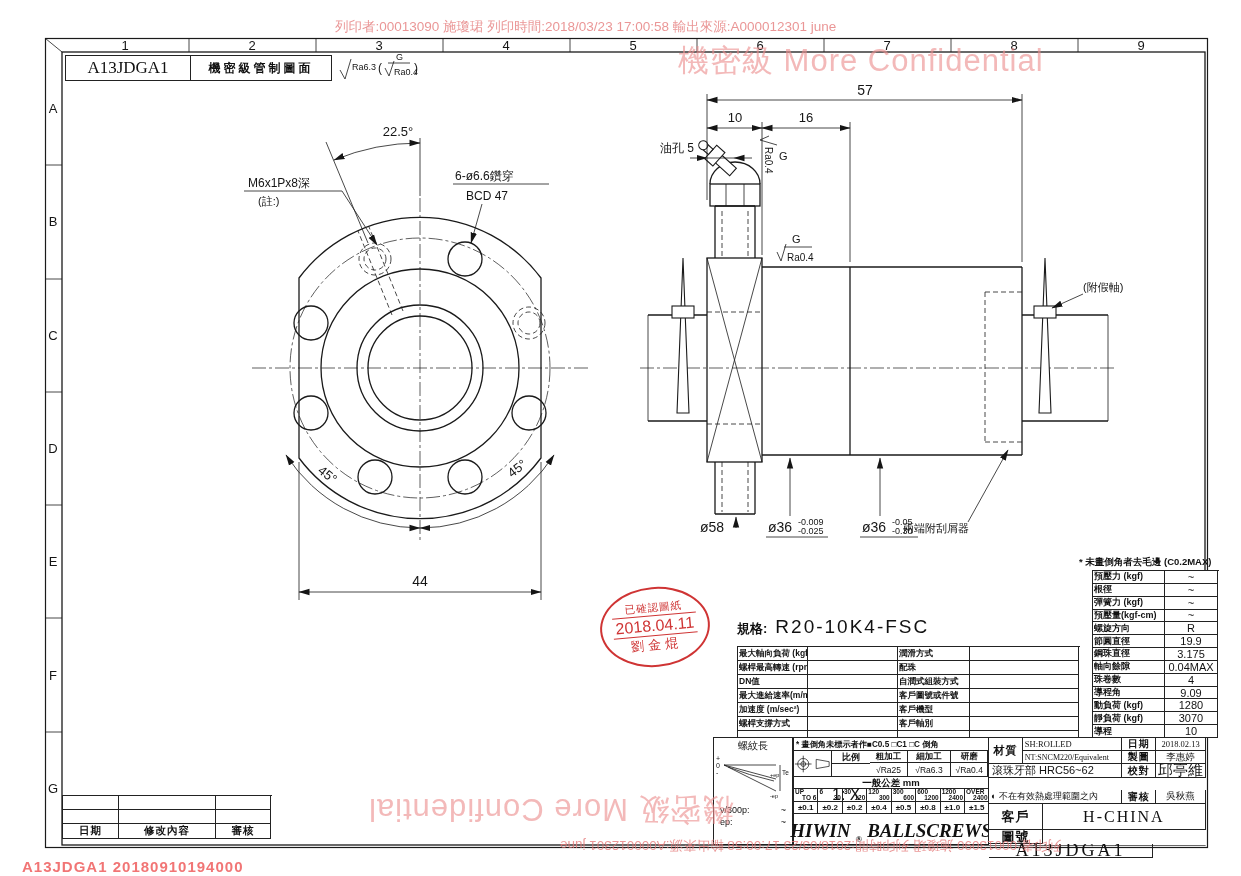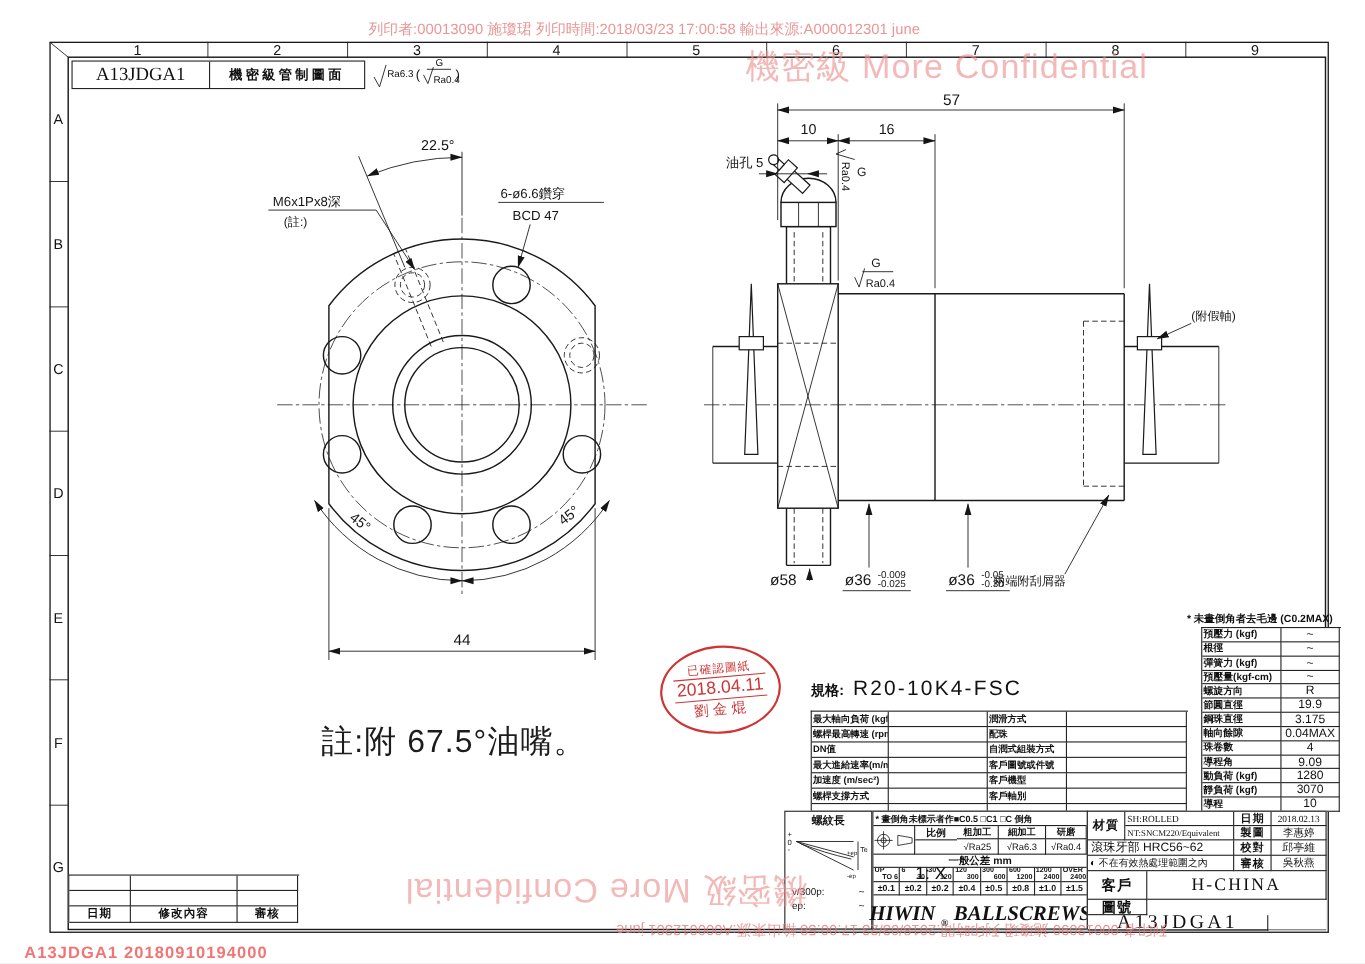--- a/index.html
+++ b/index.html
@@ -39,21 +39,21 @@
              border-top:0.9px solid #222;border-left:0.9px solid #222;background:#fff;}
   
   .param-head{left:1079px;top:556px;font-size:9.5px;font-weight:bold;white-space:nowrap;z-index:5;}
   .param-grid{left:1080px;top:570px;width:126px;height:167px;display:grid;
               grid-template-columns:72px 53px;grid-template-rows:repeat(13,12.85px);
               border-top:0.9px solid #222;border-left:0.9px solid #222;background:#fff;margin-left:12px;}
   .param-grid .lab{font-size:9px;}
   .param-grid .val{font-size:11px;}
   
   .thread-box{left:713px;top:737px;width:80px;height:108px;border:0.9px solid #222;box-sizing:border-box;background:#fff;}
-  .thread-title{font-size:10px;font-weight:bold;text-align:center;margin-top:1px;}
+  .thread-title{font-size:10px;font-weight:normal;text-align:center;margin-top:1px;}
   .thread-row{display:flex;justify-content:space-between;font-size:9px;padding:2px 6px 0 6px;}
   .fin-block{left:793px;top:737px;width:196px;height:108px;border:0.9px solid #222;box-sizing:border-box;background:#fff;}
   .chamfer{font-size:8.2px;font-weight:bold;border-bottom:0.9px solid #222;height:12px;display:flex;align-items:center;padding-left:2px;white-space:nowrap;overflow:hidden;}
   .fin-grid{display:grid;grid-template-columns:38px 38px 38px 43px 37.4px;grid-template-rows:12px 14px;}
   .fin-grid .cell{border-bottom:0.9px solid #222;text-align:center;}
   .fin-name{font-size:8.5px;font-weight:bold;justify-content:center;}
   .fin-ra{font-size:8.5px;justify-content:center;}
   .proj-cell{grid-row:1/3;display:flex;align-items:center;justify-content:center;border-right:0.9px solid #222;border-bottom:0.9px solid #222;}
   .scale-cell{grid-row:1/3;display:flex;flex-direction:column;border-bottom:0.9px solid #222;}
   .scale-cell .a{font-size:9px;font-weight:bold;text-align:center;border-bottom:0.9px solid #222;height:12px;line-height:12px;}
@@ -516,23 +516,23 @@
         <div class="cell tb-lab" style="height:13px;width:100%;font-size:10px;">製圖</div>
       </div>
       <div style="width:50px;display:flex;flex-direction:column;">
         <div class="cell tb-val" style="height:13px;width:100%;font-size:8.5px;">2018.02.13</div>
         <div class="cell tb-val" style="height:13px;width:100%;font-size:9.5px;">李惠婷</div>
       </div>
     </div>
     <div class="tb-row" style="height:14px;">
       <div class="cell tb-val" style="width:134px;font-size:11px;justify-content:flex-start;padding-left:3px;">滾珠牙部 HRC56~62</div>
       <div class="cell tb-lab" style="width:34px;font-size:10px;">校對</div>
-      <div class="cell tb-val" style="width:50px;font-size:10px;text-align:right;">邱亭維</div>
-    </div>
-    <div class="tb-row" style="height:14px;">
+      <div class="cell tb-val" style="width:50px;font-size:15px;text-align:right;">邱亭維</div>
+    </div>
+    <div class="tb-row" style="height:14px;margin-top:12px;">
       <div class="cell tb-val" style="width:134px;font-size:9px;justify-content:flex-start;padding-left:2px;">◐ 不在有效熱處理範圍之內</div>
       <div class="cell tb-lab" style="width:34px;font-size:10px;">審核</div>
       <div class="cell tb-val" style="width:50px;font-size:9.5px;">吳秋燕</div>
     </div>
     <div class="tb-row" style="height:26px;">
       <div class="cell tb-lab" style="width:54px;font-size:13px;">客戶</div>
       <div class="cell big-val" style="width:164px;">H-CHINA</div>
     </div>
     <div class="tb-row" style="height:28px;flex-direction:column;">
       <div class="cell tb-lab" style="width:54px;font-size:13px;">圖號</div>
@@ -550,21 +550,20 @@
     <div class="cell">日期</div>
     <div class="cell">修改內容</div>
     <div class="cell">審核</div>
   </div>
 
   <div class="abs stamp">
     <div class="l1">已確認圖紙</div>
     <div class="l2">2018.04.11</div>
     <div class="l3">劉金焜</div>
   </div>
-  <div class="abs note">註:附 67.5°油嘴。</div>
 
   <div class="wm wm-small" style="left:335px;top:18px;">列印者:00013090 施瓊珺 列印時間:2018/03/23 17:00:58 輸出來源:A000012301 june</div>
   <div class="wm wm-big" style="left:678px;top:40px;">機密級 More Confidential</div>
   <div class="wm wm-big rot180" style="left:368px;top:788px;">機密級 More Confidential</div>
   <div class="wm wm-small rot180" style="left:560px;top:836px;">列印者:00013090 施瓊珺 列印時間:2018/03/23 17:00:58 輸出來源:A000012301 june</div>
   <div class="corner-red">A13JDGA1 20180910194000</div>
 
 </div>
 
 </body></html>

